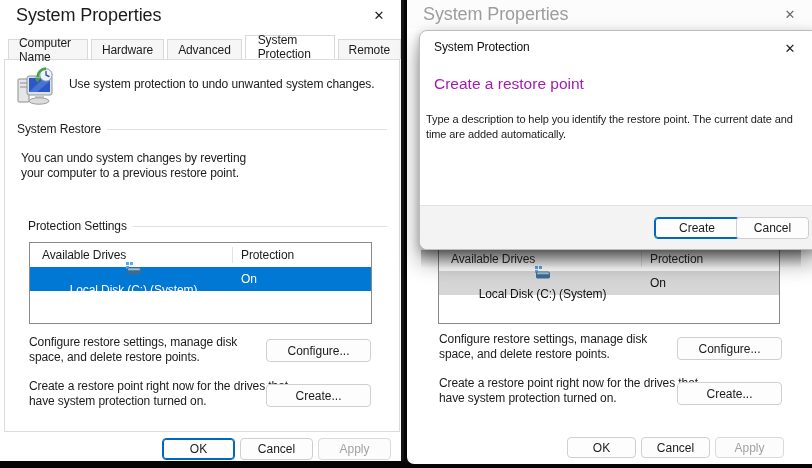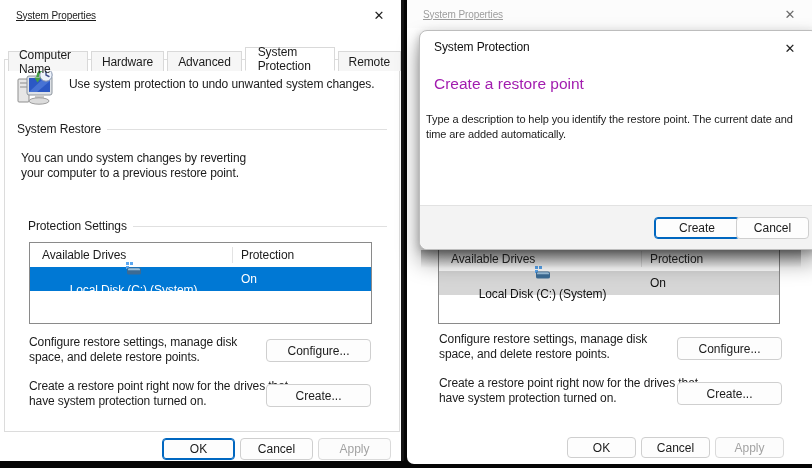--- a/index.html
+++ b/index.html
@@ -7,28 +7,28 @@
   body {
     position:relative; background:#050505;
     font-family:"Liberation Sans", sans-serif; font-size:12px; color:#1b1b1b;
     letter-spacing:-0.1px;
   }
   .win { position:absolute; background:#ffffff; }
   .left-win  { left:0; top:0; width:404px; height:461px; border-right:3px solid #141414; }
   .right-win { left:407px; top:0; width:405px; height:464px; border-bottom-left-radius:7px; }
 
   .titlebar { position:absolute; left:0; top:0; right:0; height:30px; display:flex; align-items:center; padding:0 8px 0 16px; }
-  .titlebar .title { flex:1; font-size:10px;text-decoration:underline; }
+  .titlebar .title { flex:1; font-size:18px; }
   .close-btn { width:28px; height:22px; display:flex; align-items:center; justify-content:center; font-size:13px; color:#222; }
   .right-win .titlebar { height:28px; background:#fcfcfc; }
   .right-win .titlebar .title { color:#9d9d9d; }
   .right-win .close-btn { color:#6b6b6b; }
 
   
-  .tabs { position:absolute; left:8px; top:51px; display:flex; gap:3px; z-index:2; }
+  .tabs { position:absolute; left:8px; top:39px; display:flex; gap:3px; z-index:2; }
   .tab { height:20px; padding:0 10px; display:flex; align-items:center; background:#f6f6f6;
          border:1px solid #d9d9d9; border-bottom:none; font-size:12px; }
   .tab.active { background:#fff; height:24px; margin-top:-4px; padding:0 12px; z-index:3; position:relative;
                 border:1px solid #d9d9d9; border-bottom:1px solid #fff; margin-bottom:-1px; }
 
   .tabpage { position:absolute; left:4px; top:59px; width:396px; height:373px; border:1px solid #dcdcdc; background:#fff; }
 
   .abs { position:absolute; }
   .group-label { font-size:12px; color:#1b1b1b; background:#fff; padding-right:6px; z-index:1; }
   .group-line { height:1px; background:#e0e0e0; }

